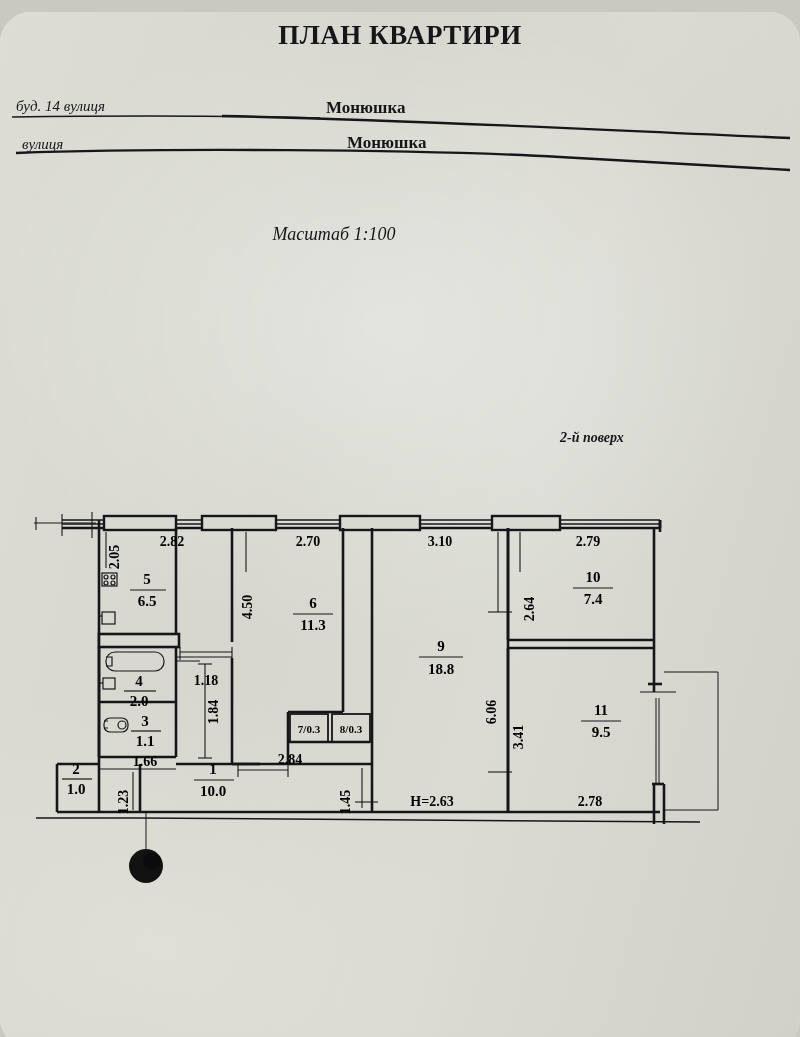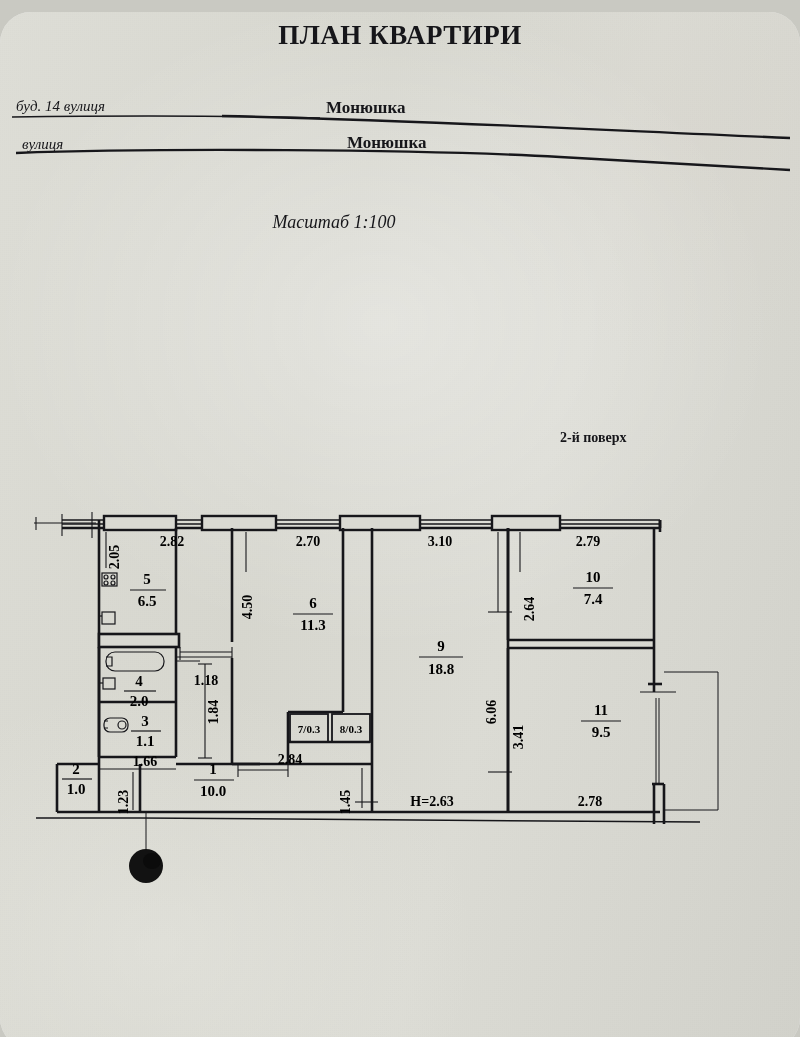--- a/index.html
+++ b/index.html
@@ -59,33 +59,34 @@
     font-size: 15px;
   }
   .addr-value {
     position: absolute;
     font-size: 17px;
     font-weight: bold;
     font-family: "Liberation Serif", serif;
   }
   #scale-text {
     position: absolute;
-    top: 200px;
+    top: 212px;
     left: 0;
     width: 668px;
     text-align: center;
     font-style: italic;
     font-size: 18px;
   }
   #floor-text {
     position: absolute;
     top: 418px;
     left: 560px;
     font-size: 14px;
     font-weight: bold;
+    font-style: italic;
   }
 
   
   #plan-svg {
     position: absolute;
     top: 0;
     left: 0;
   }
   .rlabel {
     font-family: "Liberation Serif", serif;

